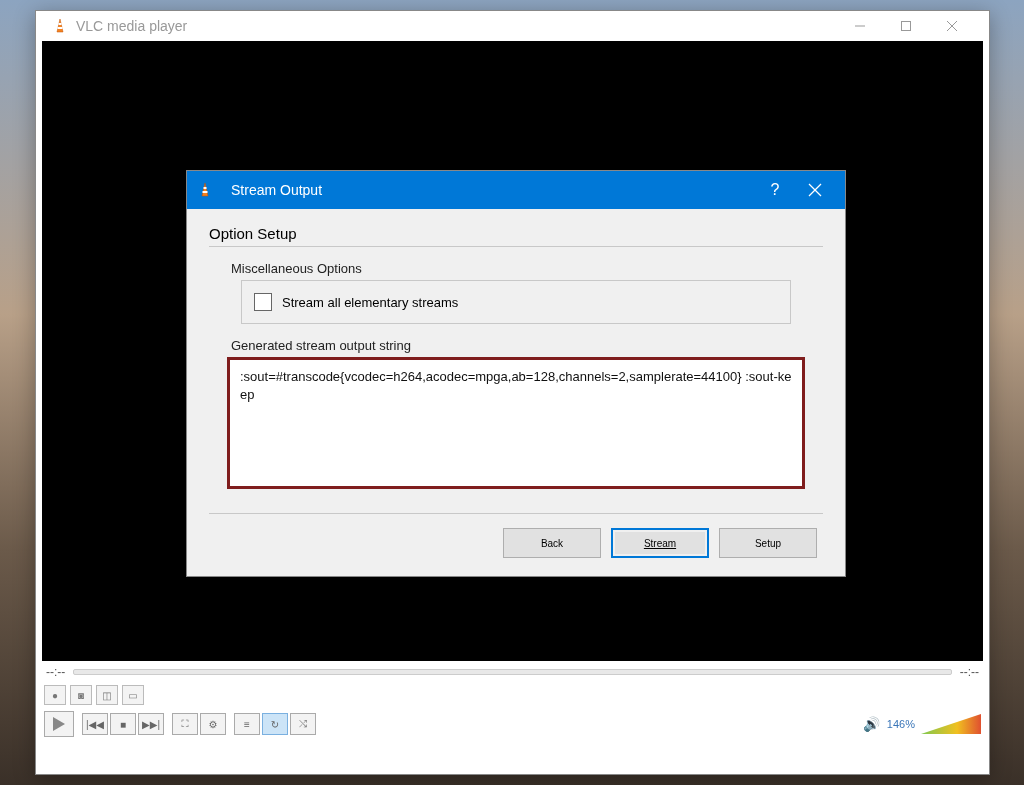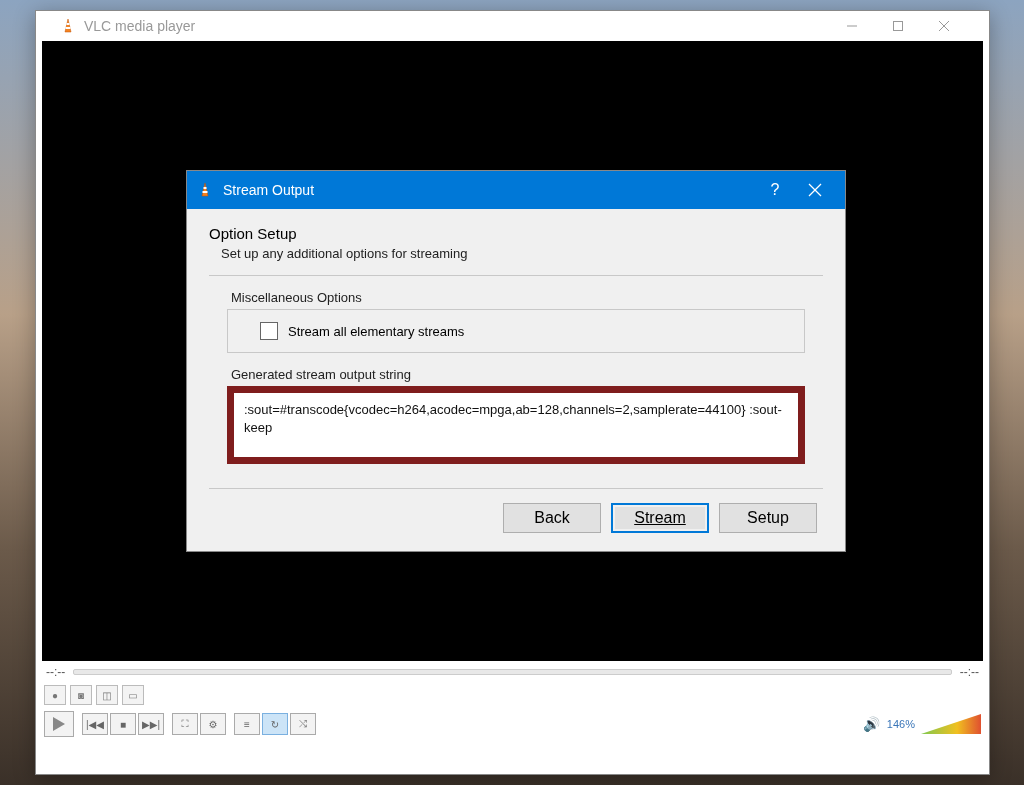--- a/index.html
+++ b/index.html
@@ -20,21 +20,21 @@
       width: 955px;
       height: 765px;
       background: #fff;
       border: 1px solid #888;
       box-shadow: 0 4px 20px rgba(0,0,0,0.3);
     }
     .titlebar {
       height: 30px;
       display: flex;
       align-items: center;
-      padding: 0 24px;
+      padding: 0 16px;
       background: #fff;
       color: #999;
     }
     .title-icon { width: 16px; height: 16px; margin-right: 8px; }
     .title-text { flex: 1; font-size: 14px; }
     .win-controls { display: flex; gap: 20px; margin-right: 8px; }
     .win-btn { width: 26px; height: 20px; display: flex; align-items: center; justify-content: center; color: #999; font-size: 14px; cursor: pointer; }
     .win-btn svg { stroke: #999; }
     .menubar {
       height: 26px;
@@ -123,54 +123,54 @@
     }
     .dlg-titlebar {
       height: 38px;
       background: #0078d7;
       color: #fff;
       display: flex;
       align-items: center;
       padding: 0 10px;
     }
     .dlg-title-icon { width: 16px; height: 16px; margin-right: 10px; }
-    .dlg-title { flex: 1; font-size: 14px; }
+    .dlg-title { flex: 1; font-size: 14px; margin-left: 8px; }
     .dlg-win-btn { width: 40px; height: 30px; display: flex; align-items: center; justify-content: center; color: #fff; font-size: 16px; cursor: pointer; }
     .dlg-body { padding: 16px 22px 18px; }
     .dlg-heading { font-size: 15px; font-weight: 400; color: #000; margin-bottom: 4px; }
     .dlg-subheading { font-size: 13px; color: #222; margin-left: 12px; margin-bottom: 14px; }
     .dlg-hr { border: none; border-top: 1px solid #c8c8c8; margin-bottom: 14px; }
     .group-label { font-size: 13px; color: #222; margin-left: 22px; margin-bottom: 4px; }
     .group-box {
-      margin: 0 18px 14px;
-      padding: 12px 32px;
+      margin: 0 32px 14px;
+      padding: 12px 12px;
       border: 1px solid #c8c8c8;
       background: #f0f0f0;
     }
     .chk-row { display: flex; align-items: center; gap: 10px; }
     .chk { width: 18px; height: 18px; border: 1px solid #666; background: #fff; cursor: pointer; }
     .output-box {
       margin: 0 18px 14px;
-      border: 7px solid #7f1d1d;
+      border: 3px solid #7f1d1d;
       background: #fff;
       padding: 8px 10px;
-      height: 78px;
+      height: 132px;
       font-size: 13px;
       color: #111;
       line-height: 1.4;
       word-break: break-all;
       overflow: auto;
     }
     .dlg-hr2 { border: none; border-top: 1px solid #c8c8c8; margin: 24px 0 14px; }
     .dlg-buttons { display: flex; justify-content: flex-end; gap: 10px; padding-right: 6px; }
     .dlg-btn {
       width: 98px; height: 30px;
       border: 1px solid #aeaeae;
       background: #e1e1e1;
-      font-size: 16px;
+      font-size: 10px;
       color: #000;
       cursor: pointer;
     }
     .dlg-btn.default { border: 2px solid #0078d7; position: relative; }
     .dlg-btn.default span { position: relative; z-index: 1; }
     .dlg-btn.default { background: transparent; }
     .dlg-btn.default::before {
       content:"";
       position:absolute;
       inset:2px;
@@ -261,21 +261,20 @@
     <div class="dlg-win-btn">?</div>
     <div class="dlg-win-btn">
         <svg width="14" height="14" stroke="#fff" stroke-width="1.2">
           <line x1="1" y1="1" x2="13" y2="13"></line>
           <line x1="13" y1="1" x2="1" y2="13"></line>
         </svg>
       </div>
   </div>
   <div class="dlg-body">
     <div class="dlg-heading">Option Setup</div>
-    <div class="dlg-subheading">Set up any additional options for streaming</div>
     <hr class="dlg-hr">
     <div class="group-label">Miscellaneous Options</div>
     <div class="group-box">
       <div class="chk-row">
         <div class="chk"></div>
         <span>Stream all elementary streams</span>
       </div>
     </div>
     <div class="group-label">Generated stream output string</div>
     <div class="output-box">:sout=#transcode{vcodec=h264,acodec=mpga,ab=128,channels=2,samplerate=44100} :sout-keep</div>

